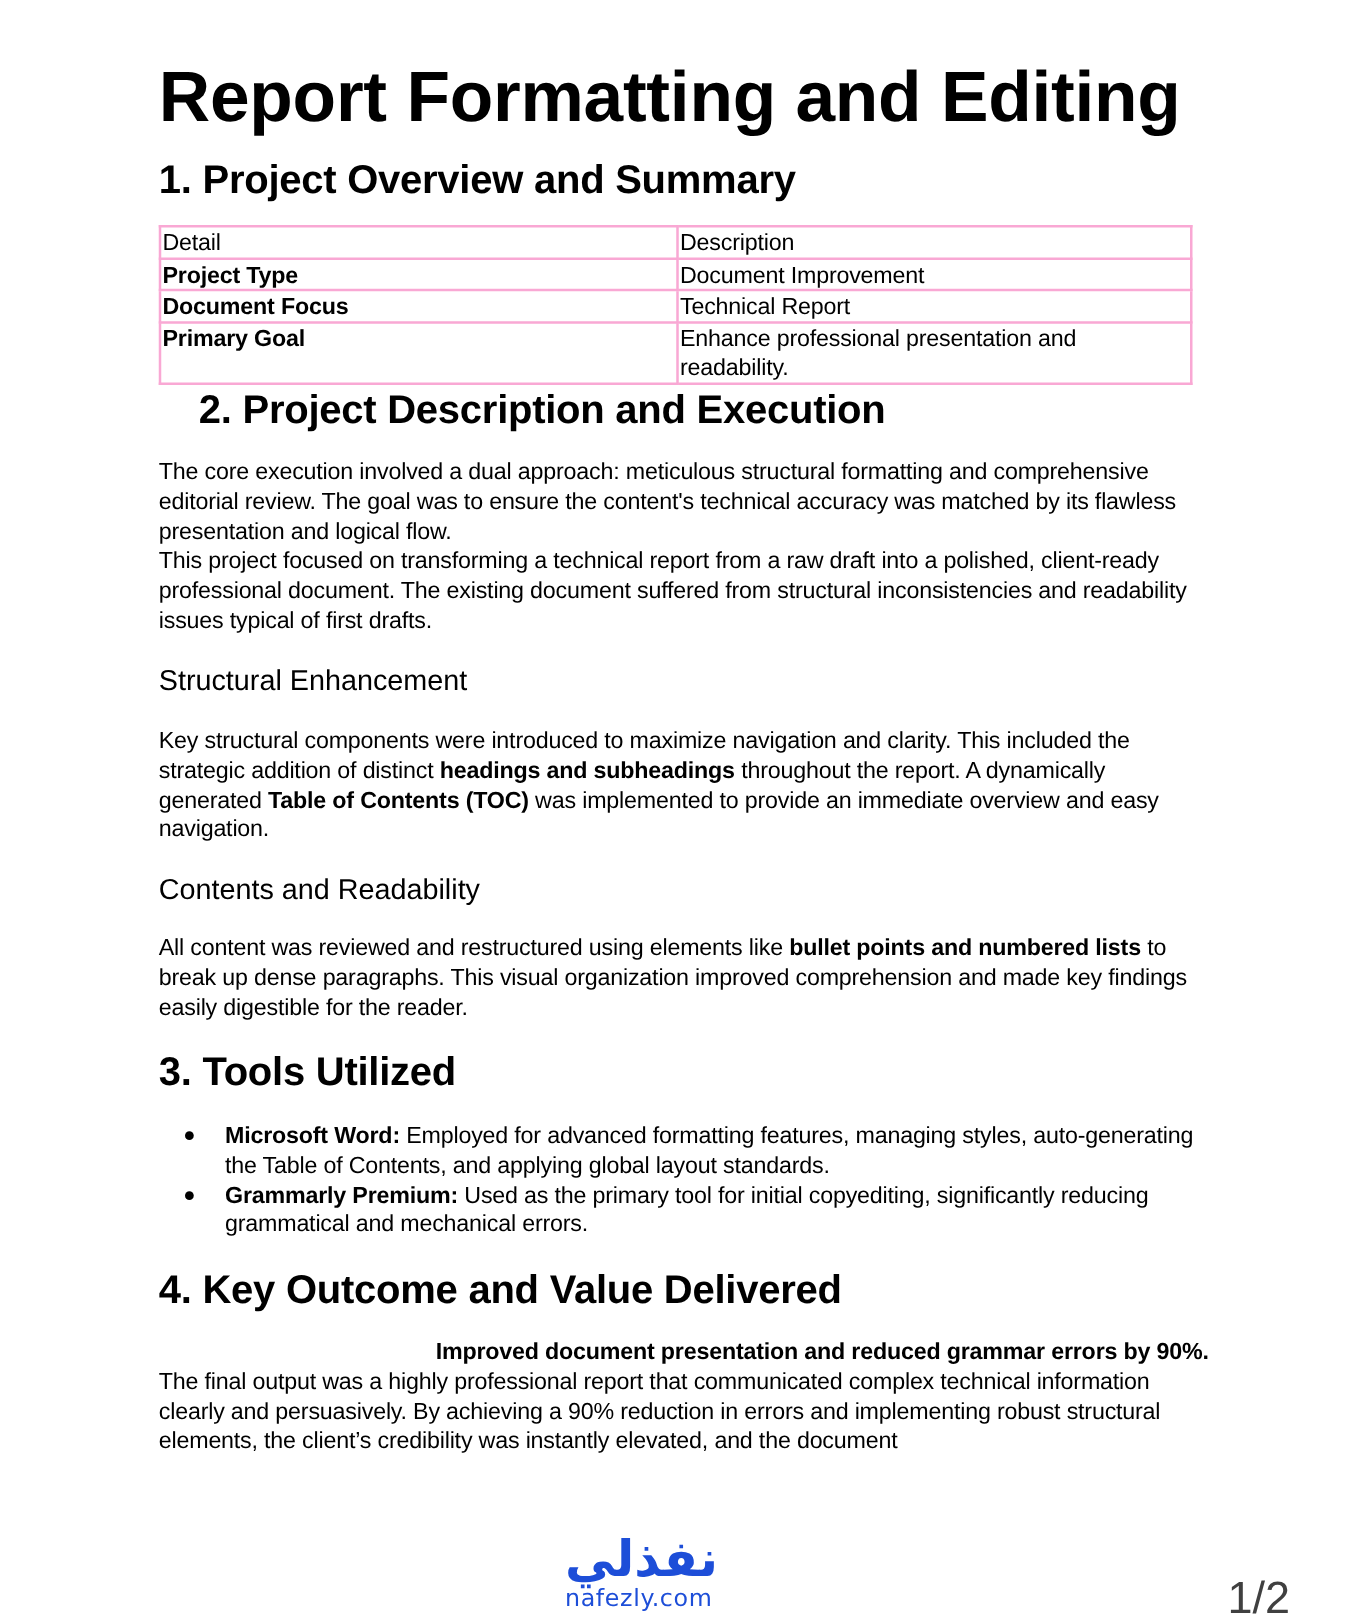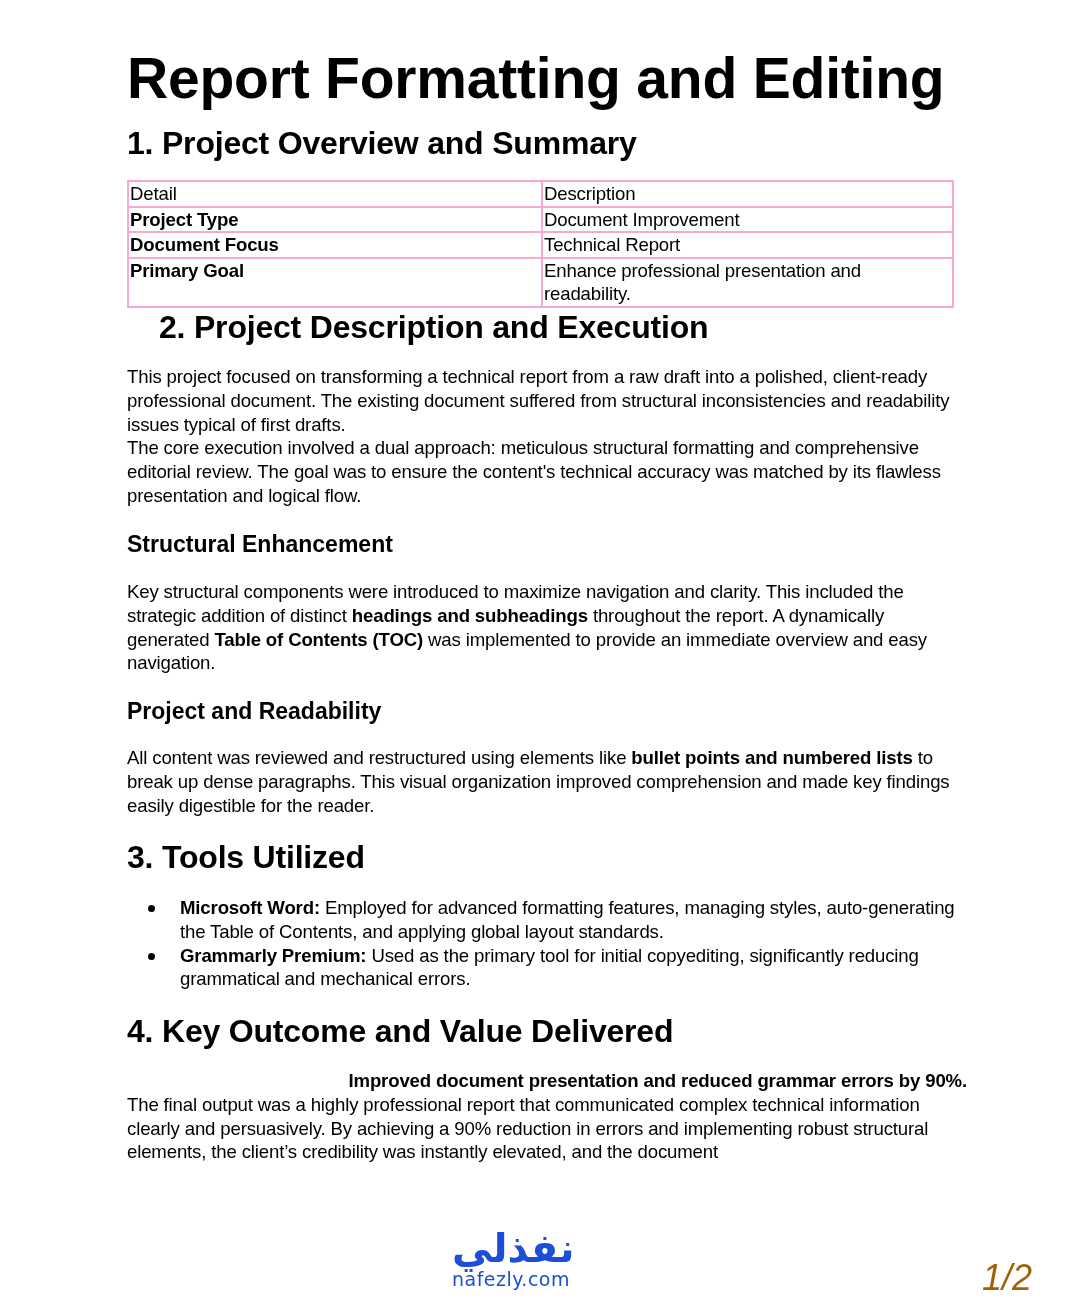--- a/index.html
+++ b/index.html
@@ -33,21 +33,21 @@
     .h1 {
       font-size: 32px;
       font-weight: bold;
       line-height: 38px;
       white-space: nowrap;
       left: 127px;
       letter-spacing: -0.2px;
     }
     .h2 {
       font-size: 23px;
-      font-weight: bold;
+      font-weight: normal;
       line-height: 28px;
       white-space: nowrap;
       left: 127px;
     }
     .para {
       left: 127px;
       width: 840px;
       font-size: 18.6px;
       line-height: 23.8px;
       letter-spacing: -0.15px;
@@ -116,24 +116,23 @@
     .watermark .wm-latin {
       font-size: 19px;
       line-height: 22px;
       display: block;
       font-family: "DejaVu Sans", sans-serif;
       letter-spacing: 0.5px;
     }
     .page-indicator {
       right: 48px; top: 1258px;
       font-size: 36px;
-      color: #a16207;
+      color: #404040;
       line-height: 40px;
       font-family: "Liberation Sans", sans-serif;
-      font-style: italic;
     }
   </style>
 </head>
 <body>
 
 <div class="page">
 
   <div class="abs doc-title">Report Formatting and Editing</div>
 
   <div class="abs h1" style="top:124px;">1. Project Overview and Summary</div>
@@ -155,31 +154,31 @@
     <tr class="row-4">
       <td class="col-a label-bold">Primary Goal</td>
       <td>Enhance professional presentation and readability.</td>
     </tr>
   </tbody>
     </table>
 
   <div class="abs h1" style="top:308px;margin-left:32px;">2. Project Description and Execution</div>
 
   <div class="abs para" style="top:365px;">
+    <p>The core execution involved a dual approach: meticulous structural formatting and comprehensive editorial review. The goal was to ensure the content's technical accuracy was matched by its flawless presentation and logical flow.</p>
     <p>This project focused on transforming a technical report from a raw draft into a polished, client-ready professional document. The existing document suffered from structural inconsistencies and readability issues typical of first drafts.</p>
-    <p>The core execution involved a dual approach: meticulous structural formatting and comprehensive editorial review. The goal was to ensure the content's technical accuracy was matched by its flawless presentation and logical flow.</p>
   </div>
 
   <div class="abs h2" style="top:530px;">Structural Enhancement</div>
 
   <div class="abs para" style="top:580px;">
     <span>Key structural components were introduced to maximize navigation and clarity. This included the strategic addition of distinct </span><b>headings and subheadings</b><span> throughout the report. A dynamically generated </span><b>Table of Contents (TOC)</b><span> was implemented to provide an immediate overview and easy navigation.</span>
   </div>
 
-  <div class="abs h2" style="top:697px;">Project and Readability</div>
+  <div class="abs h2" style="top:697px;">Contents and Readability</div>
 
   <div class="abs para" style="top:746px;">
     <span>All content was reviewed and restructured using elements like </span><b>bullet points and numbered lists</b><span> to break up dense paragraphs. This visual organization improved comprehension and made key findings easily digestible for the reader.</span>
   </div>
 
   <div class="abs h1" style="top:838px;">3. Tools Utilized</div>
 
   <ul class="abs tool-list">
     <li>
       <span class="bullet"></span><b>Microsoft Word:</b><span> Employed for advanced formatting features, managing styles, auto-generating the Table of Contents, and applying global layout standards.</span>

